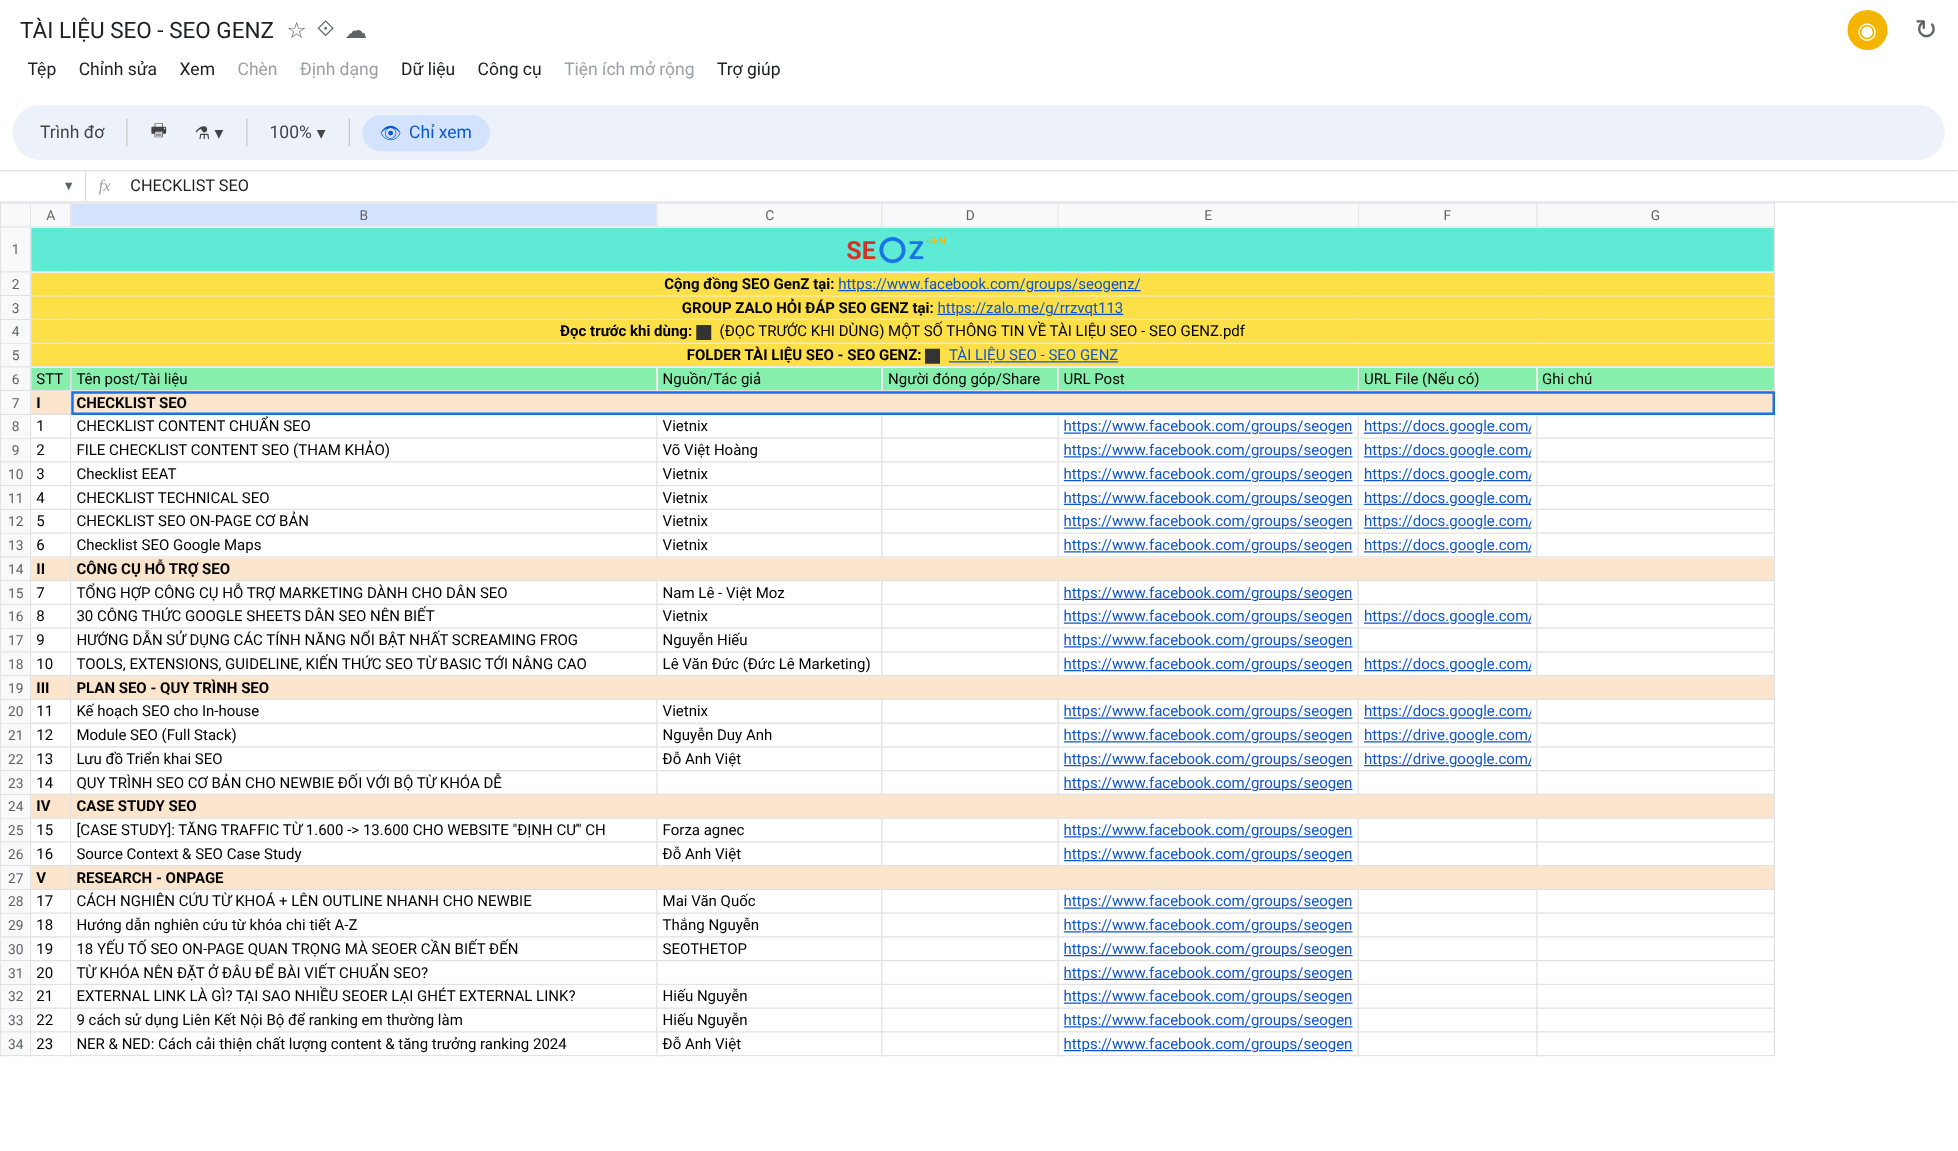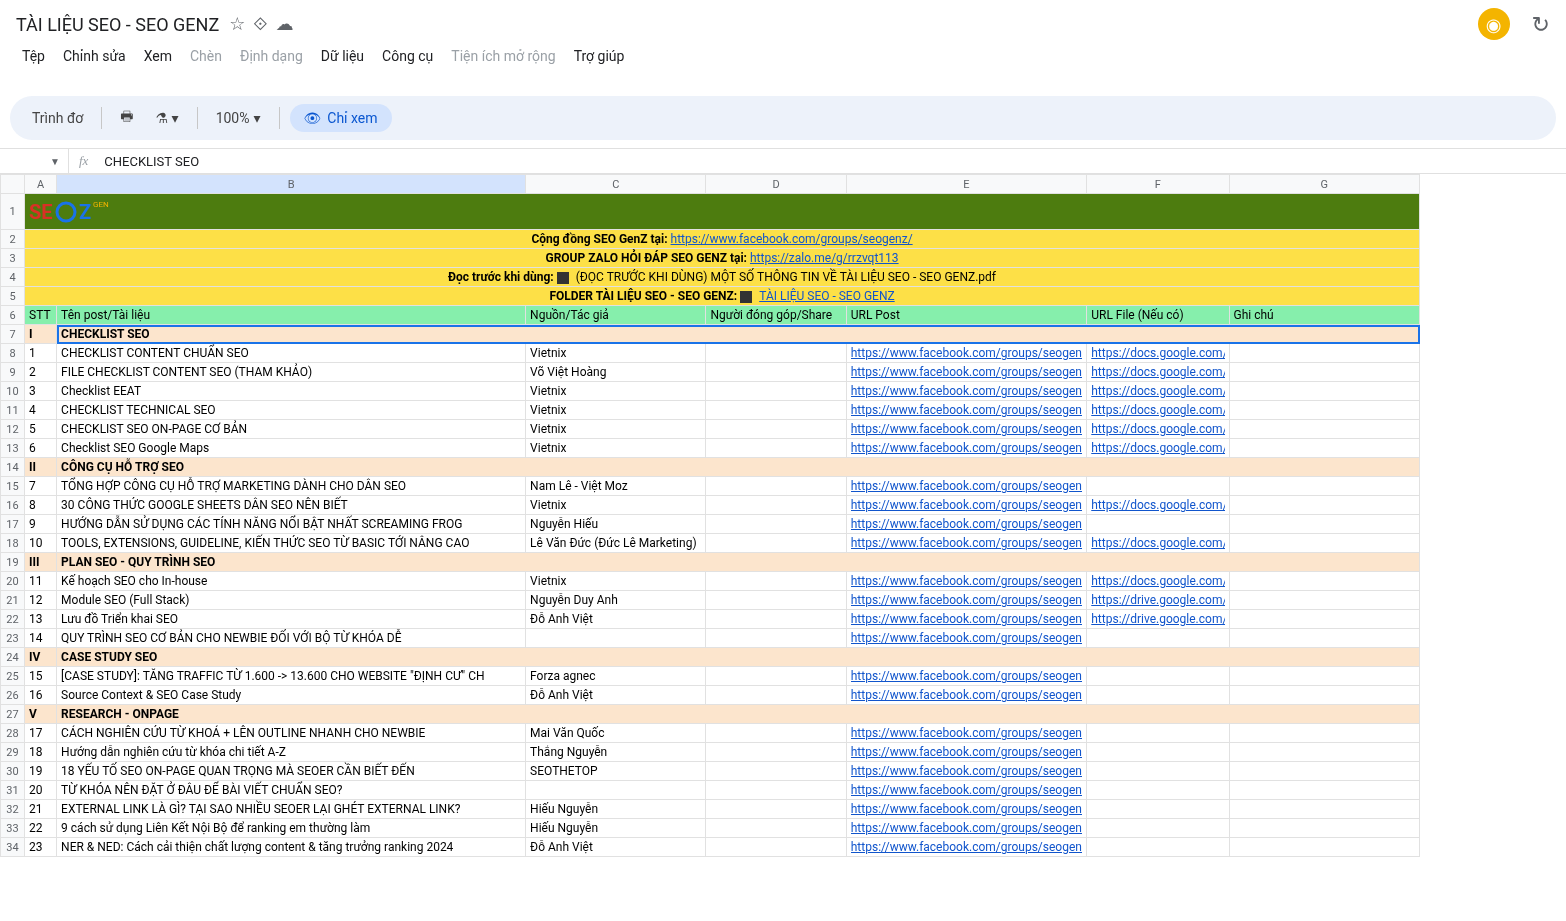--- a/index.html
+++ b/index.html
@@ -8,21 +8,21 @@
 .titlebar{display:flex;align-items:center;padding:8px 16px 4px;gap:10px}
 .doc-title{font-size:18px;color:#202124}
 .title-icons{display:flex;gap:8px;color:#5f6368}
 .title-icons span{cursor:pointer;font-size:18px}
 .spacer{flex:1}
 .avatar{width:32px;height:32px;border-radius:50%;background:#f4b400;display:flex;align-items:center;justify-content:center;color:#fff;font-size:18px}
 .history-icon{font-size:22px;color:#5f6368;margin-left:12px}
 .menubar{display:flex;gap:2px;padding:0 14px 16px;color:#202124;font-size:14px}
 .menubar span{padding:4px 8px;border-radius:4px;cursor:pointer}
 .menubar span.disabled{color:#9aa0a6;cursor:default}
-.toolbar{display:flex;align-items:center;gap:6px;padding:6px 14px;background:#edf2fa;border-radius:28px;margin:12px 10px 8px}
+.toolbar{display:flex;align-items:center;gap:6px;padding:6px 14px;background:#edf2fa;border-radius:28px;margin:0 10px 8px}
 .tb-btn{padding:4px 8px;color:#444;border-radius:4px;cursor:pointer;font-size:14px;display:flex;align-items:center;gap:4px}
 .tb-sep{width:1px;height:22px;background:#c7c7c7;margin:0 4px}
 .view-only{background:#d3e3fd;border-radius:16px;padding:6px 14px;display:flex;align-items:center;gap:6px;color:#0b57d0;font-size:14px}
 .fx-row{display:flex;align-items:center;border-top:1px solid #e0e0e0;border-bottom:1px solid #e0e0e0;height:26px}
 .namebox{width:50px;text-align:center;color:#5f6368;font-size:13px;padding:0 6px}
 .namebox-dd{color:#5f6368;font-size:10px;padding-right:8px;border-right:1px solid #e0e0e0;height:100%;display:flex;align-items:center}
 .fx-label{font-style:italic;color:#9aa0a6;padding:0 10px;font-family:serif}
 .fx-input{flex:1;padding:0 6px;font-size:13px;color:#202124}
 .grid{flex:1;overflow:auto;position:relative}
 table{border-collapse:collapse;table-layout:fixed;width:1420px}
@@ -30,21 +30,21 @@
 th{background:#f8f9fa;color:#5f6368;font-weight:normal;text-align:center;position:sticky;top:0;z-index:2;font-size:11px}
 th.rh{width:24px}
 td.rh{background:#f8f9fa;color:#5f6368;text-align:center;width:24px;font-size:11px;position:sticky;left:0}
 .col-A{width:32px}
 .col-B{width:468px}
 .col-C{width:180px}
 .col-D{width:140px}
 .col-E{width:240px}
 .col-F{width:142px}
 .col-G{width:190px}
-.logo-cell{height:36px;text-align:left;background:#4d7c0f}
+.logo-cell{height:36px;text-align:center;background:#5eead4}
 .logo-cell svg{vertical-align:middle}
 .yellow td:not(.rh){background:#fde047;text-align:center;font-weight:bold}
 .teal td:not(.rh){background:#86efac;font-weight:normal}
 .peach td:not(.rh){background:#fce5cd;font-weight:bold}
 .yellow a,.link{color:#1155cc;text-decoration:underline;font-weight:normal}
 .link{display:block;overflow:hidden;text-overflow:clip}
 .sel-col{background:#d3e3fd!important}
 .selected-cell{outline:2px solid #1a73e8;outline-offset:-2px}
 td.c-A{text-align:left}
 .pdf-ico,.folder-ico{display:inline-block;width:12px;height:12px;vertical-align:middle;margin-right:4px}

